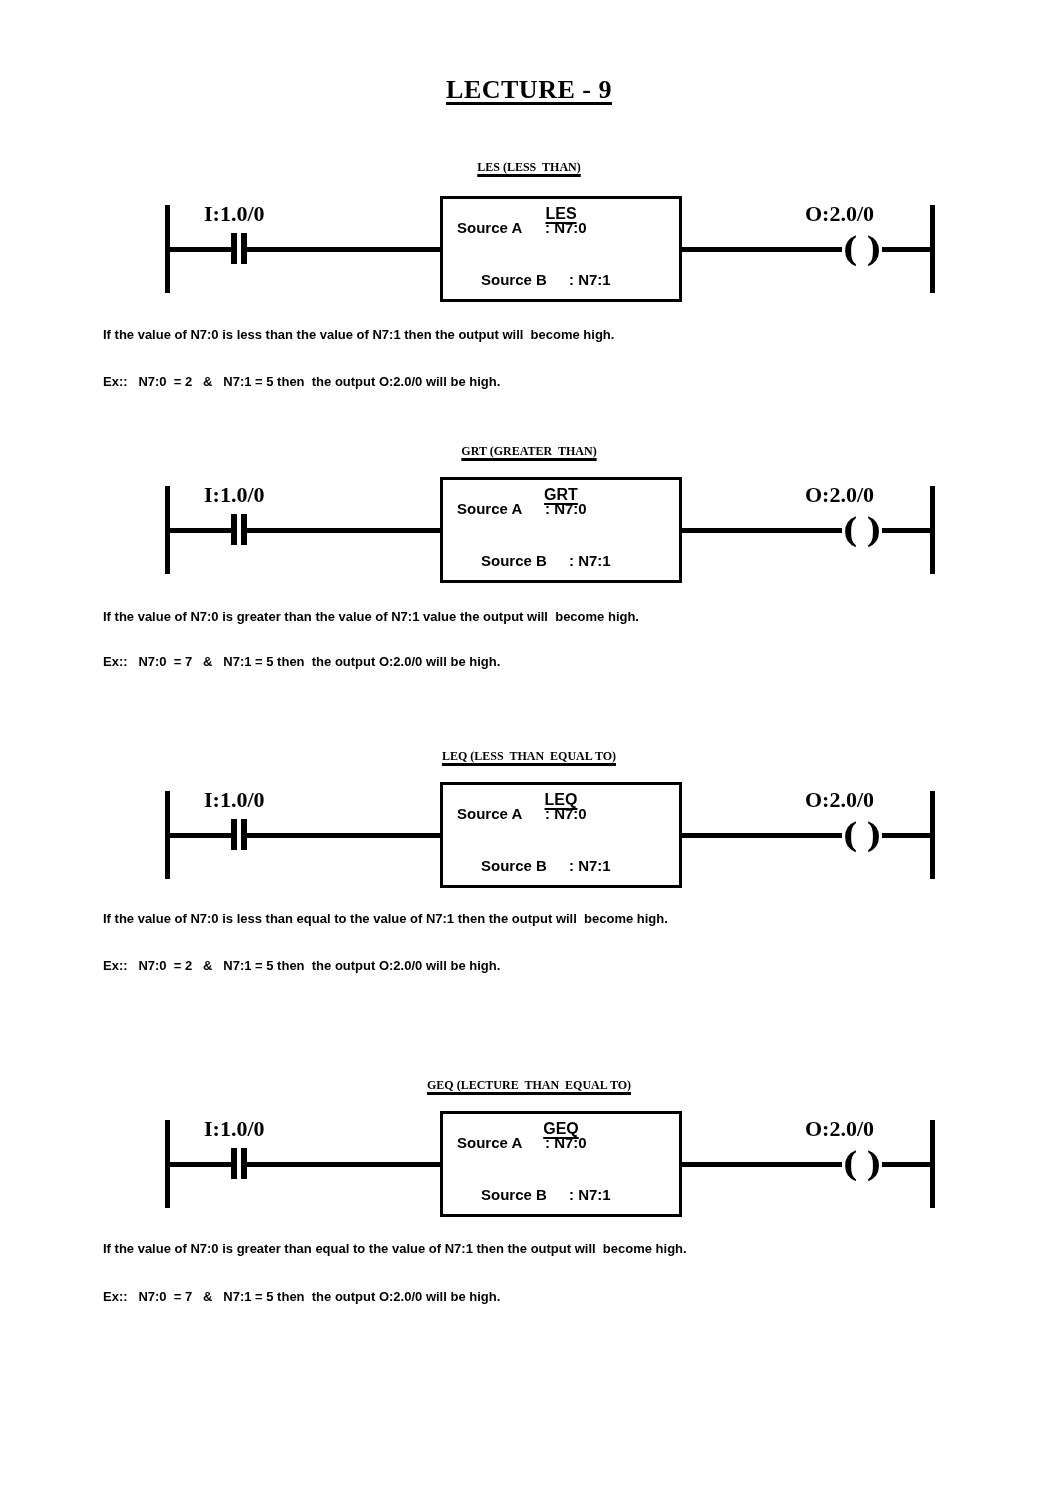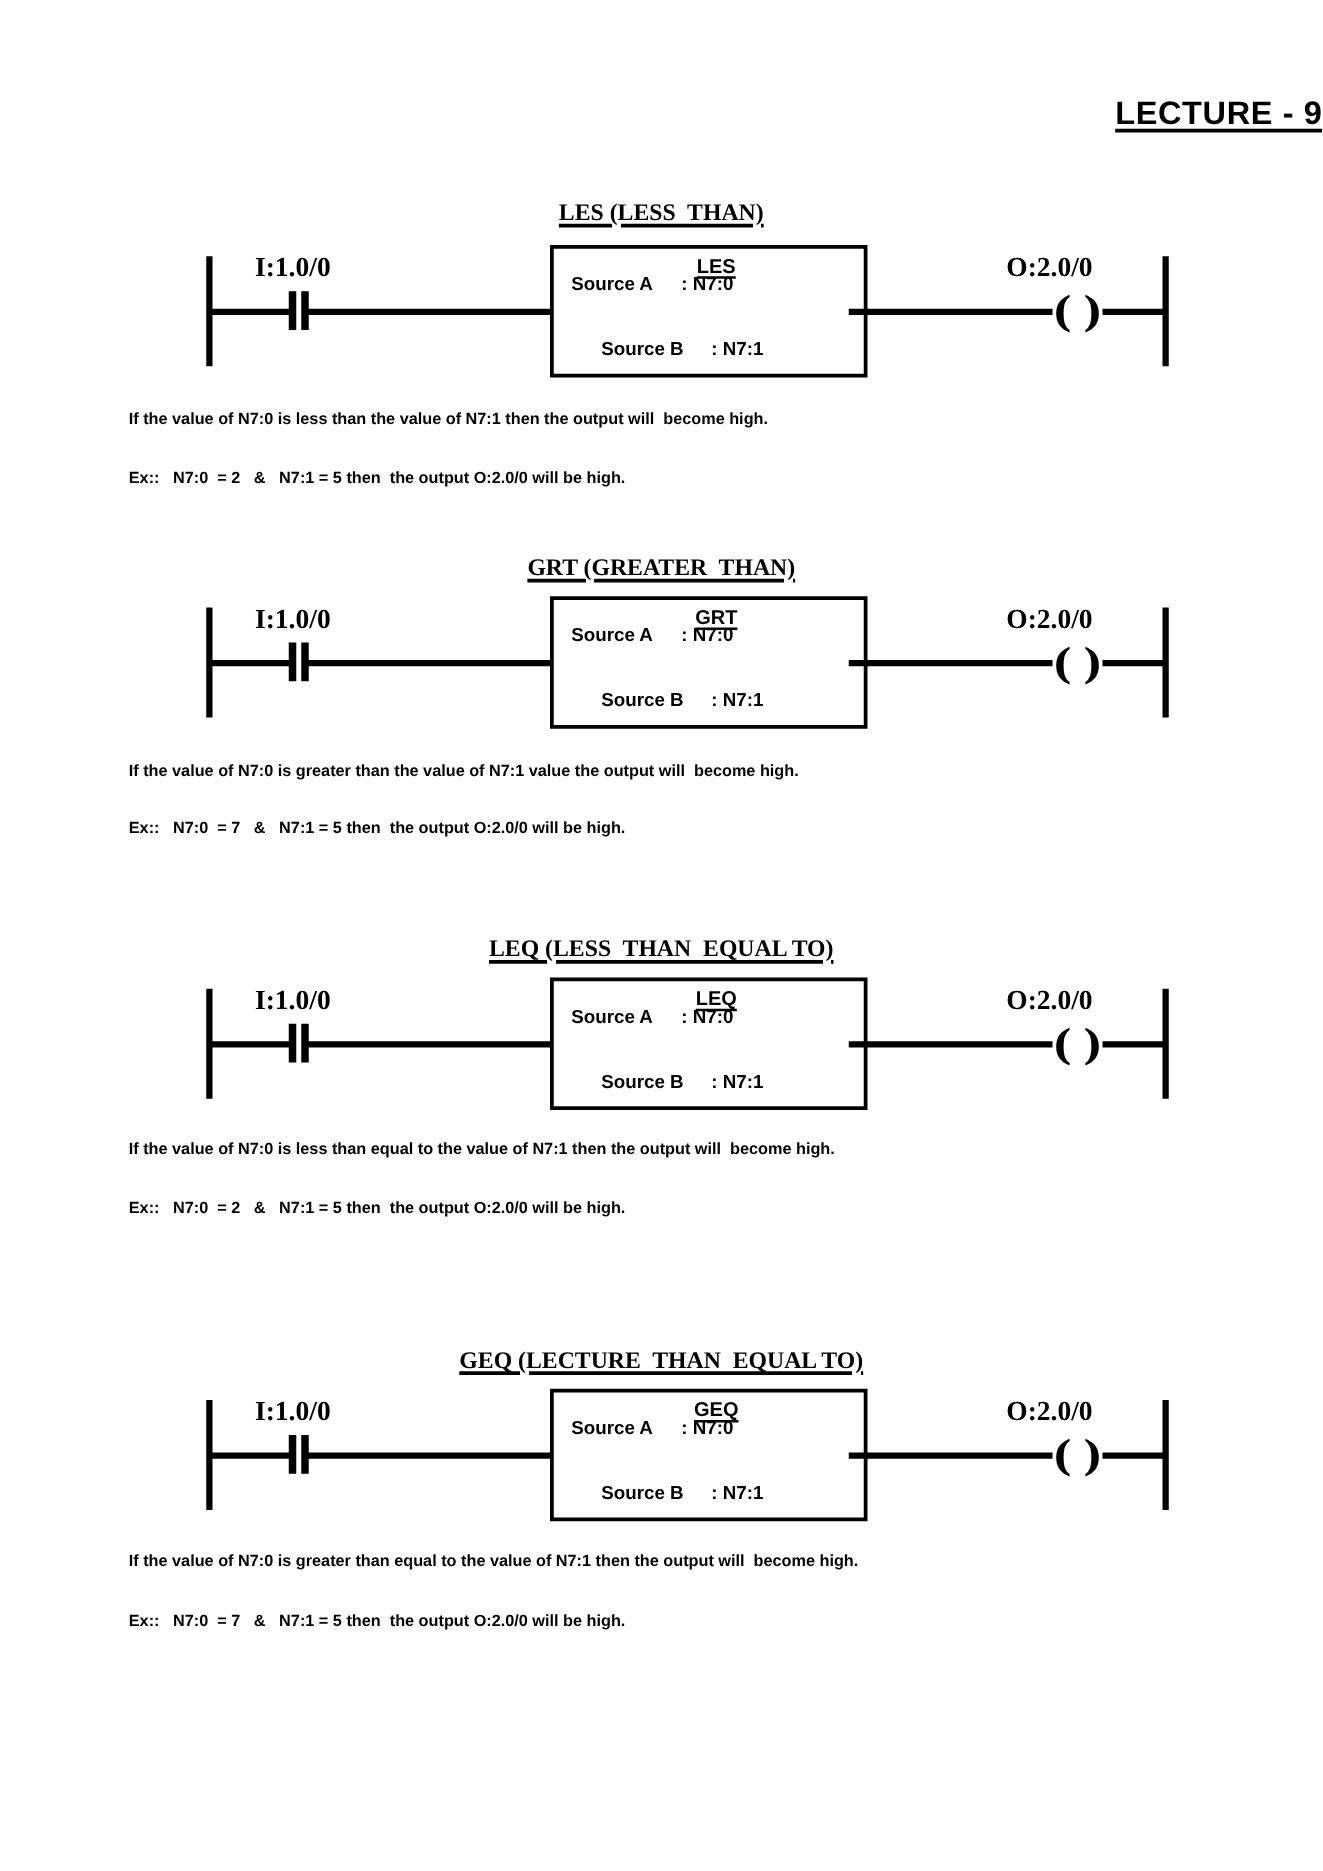--- a/index.html
+++ b/index.html
@@ -6,35 +6,35 @@
   .page {
     position:relative;
     width:1058px; height:1497px;
     background:#ffffff;
     color:#000;
     overflow:hidden;
     font-family:"Liberation Serif", serif;
   }
   .title {
     position:absolute; top:58px; left:0; width:100%;
-    text-align:right;
-    font-family:Liberation Sans, sans-serif;
+    text-align:center;
+    font-family:Liberation Serif, serif;
     font-weight:bold; font-size:26px;
     letter-spacing:0.5px;
   }
   .title span{
     text-decoration:underline;
     text-decoration-thickness:3px;
     text-underline-offset:4px;
   }
   .sec-heading {
     position:absolute; left:0; width:100%;
     text-align:center;
     font-family:"Liberation Serif", serif;
-    font-weight:bold; font-size:19px;
+    font-weight:bold; font-size:12px;
     white-space:pre;
   }
   .sec-heading span{
     text-decoration:underline;
     text-decoration-thickness:2.5px;
     text-underline-offset:3px;
   }
   
   .diagram { position:absolute; left:160px; width:780px; height:110px; }
   .rail { position:absolute; top:9px; width:5px; height:88px; background:#000; }
@@ -54,21 +54,20 @@
     font-weight:bold; font-size:22px;
   }
   .io-label.input-label  { left:44px; }
   .io-label.output-label { left:645px; }
   .block {
     position:absolute; left:280px; top:0;
     width:236px; height:100px;
     border:3px solid #000; background:#fff;
     font-family:"Liberation Sans", sans-serif;
     font-weight:bold;
-    padding-left:12px;
   }
   .block-title { margin-top:6px; text-align:center; font-size:16px; }
   .block-title span{
     text-decoration:underline;
     text-decoration-thickness:2px;
     text-underline-offset:3px;
   }
   .block-row { position:absolute; left:14px; font-size:15px; white-space:pre; }
   .block-row.row-a { top:20px; }
   .block-row.row-b { top:72px;margin-left:24px; }

